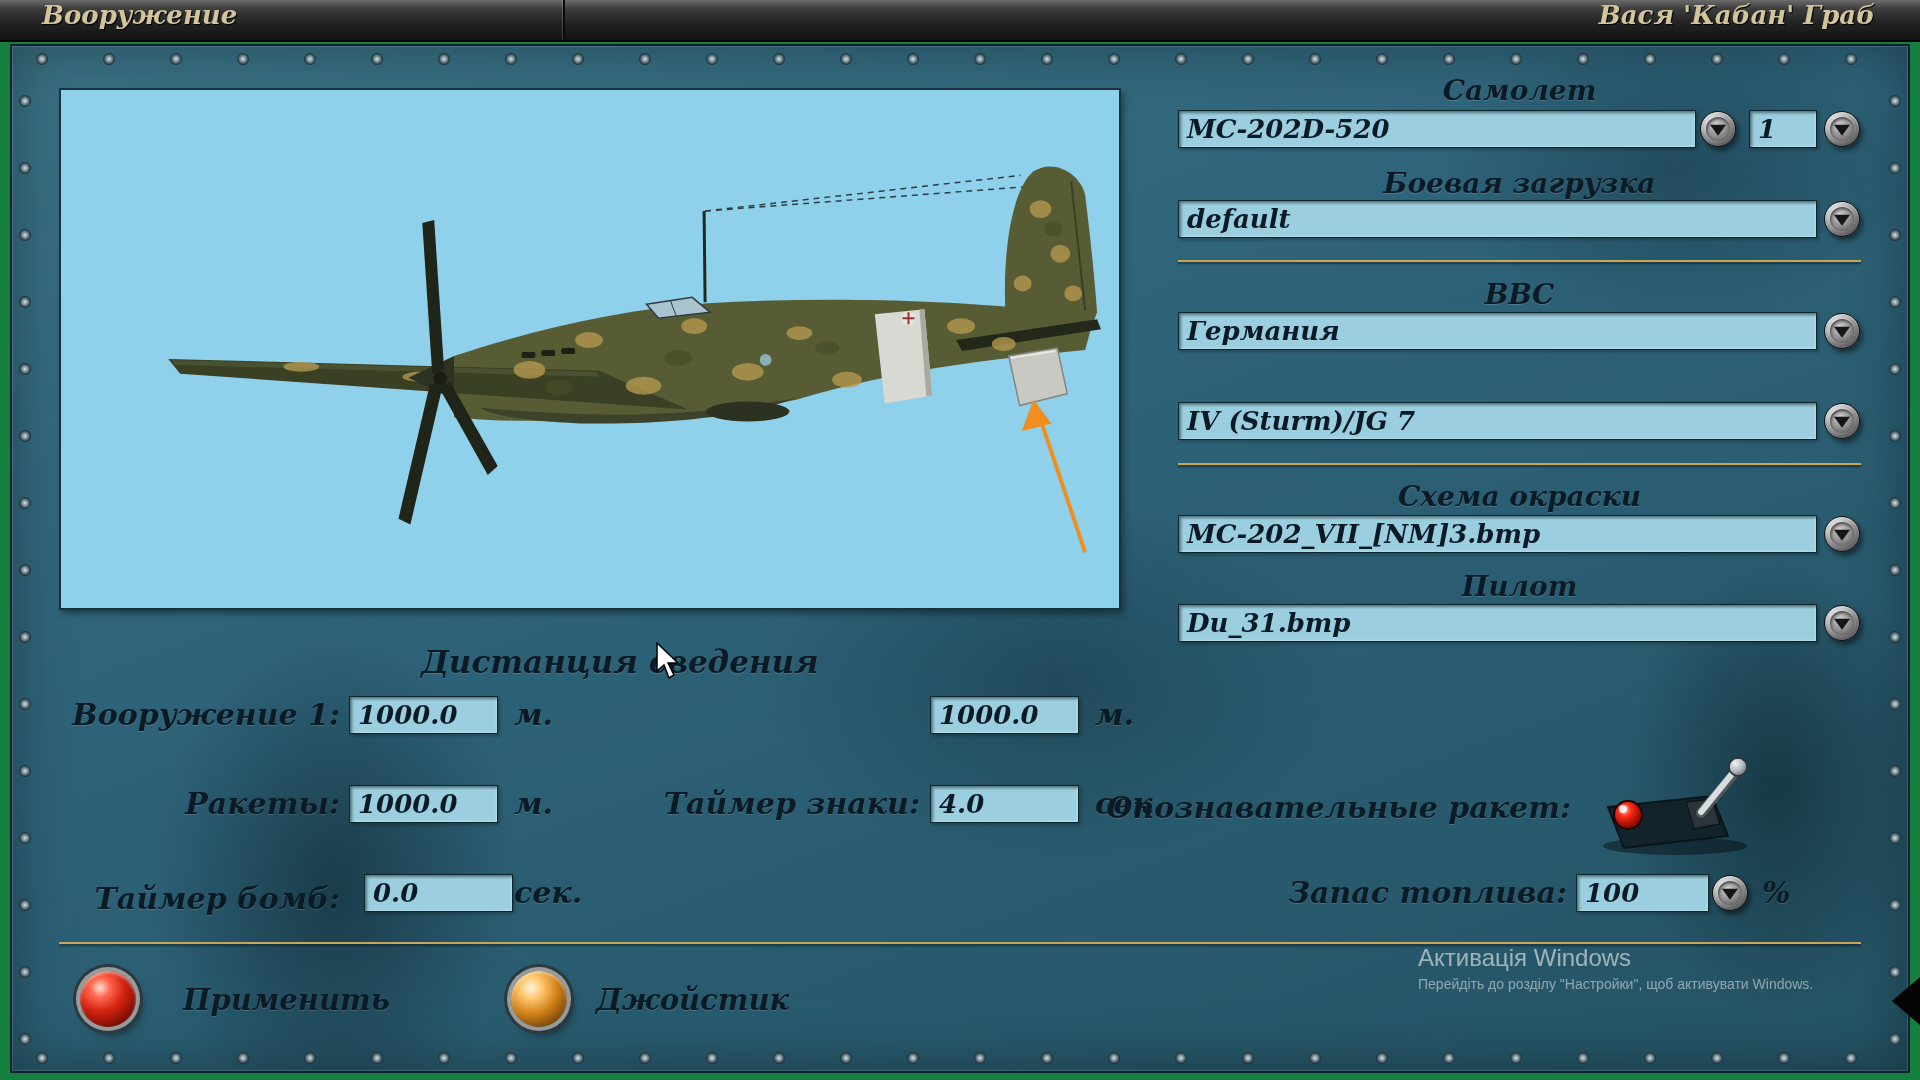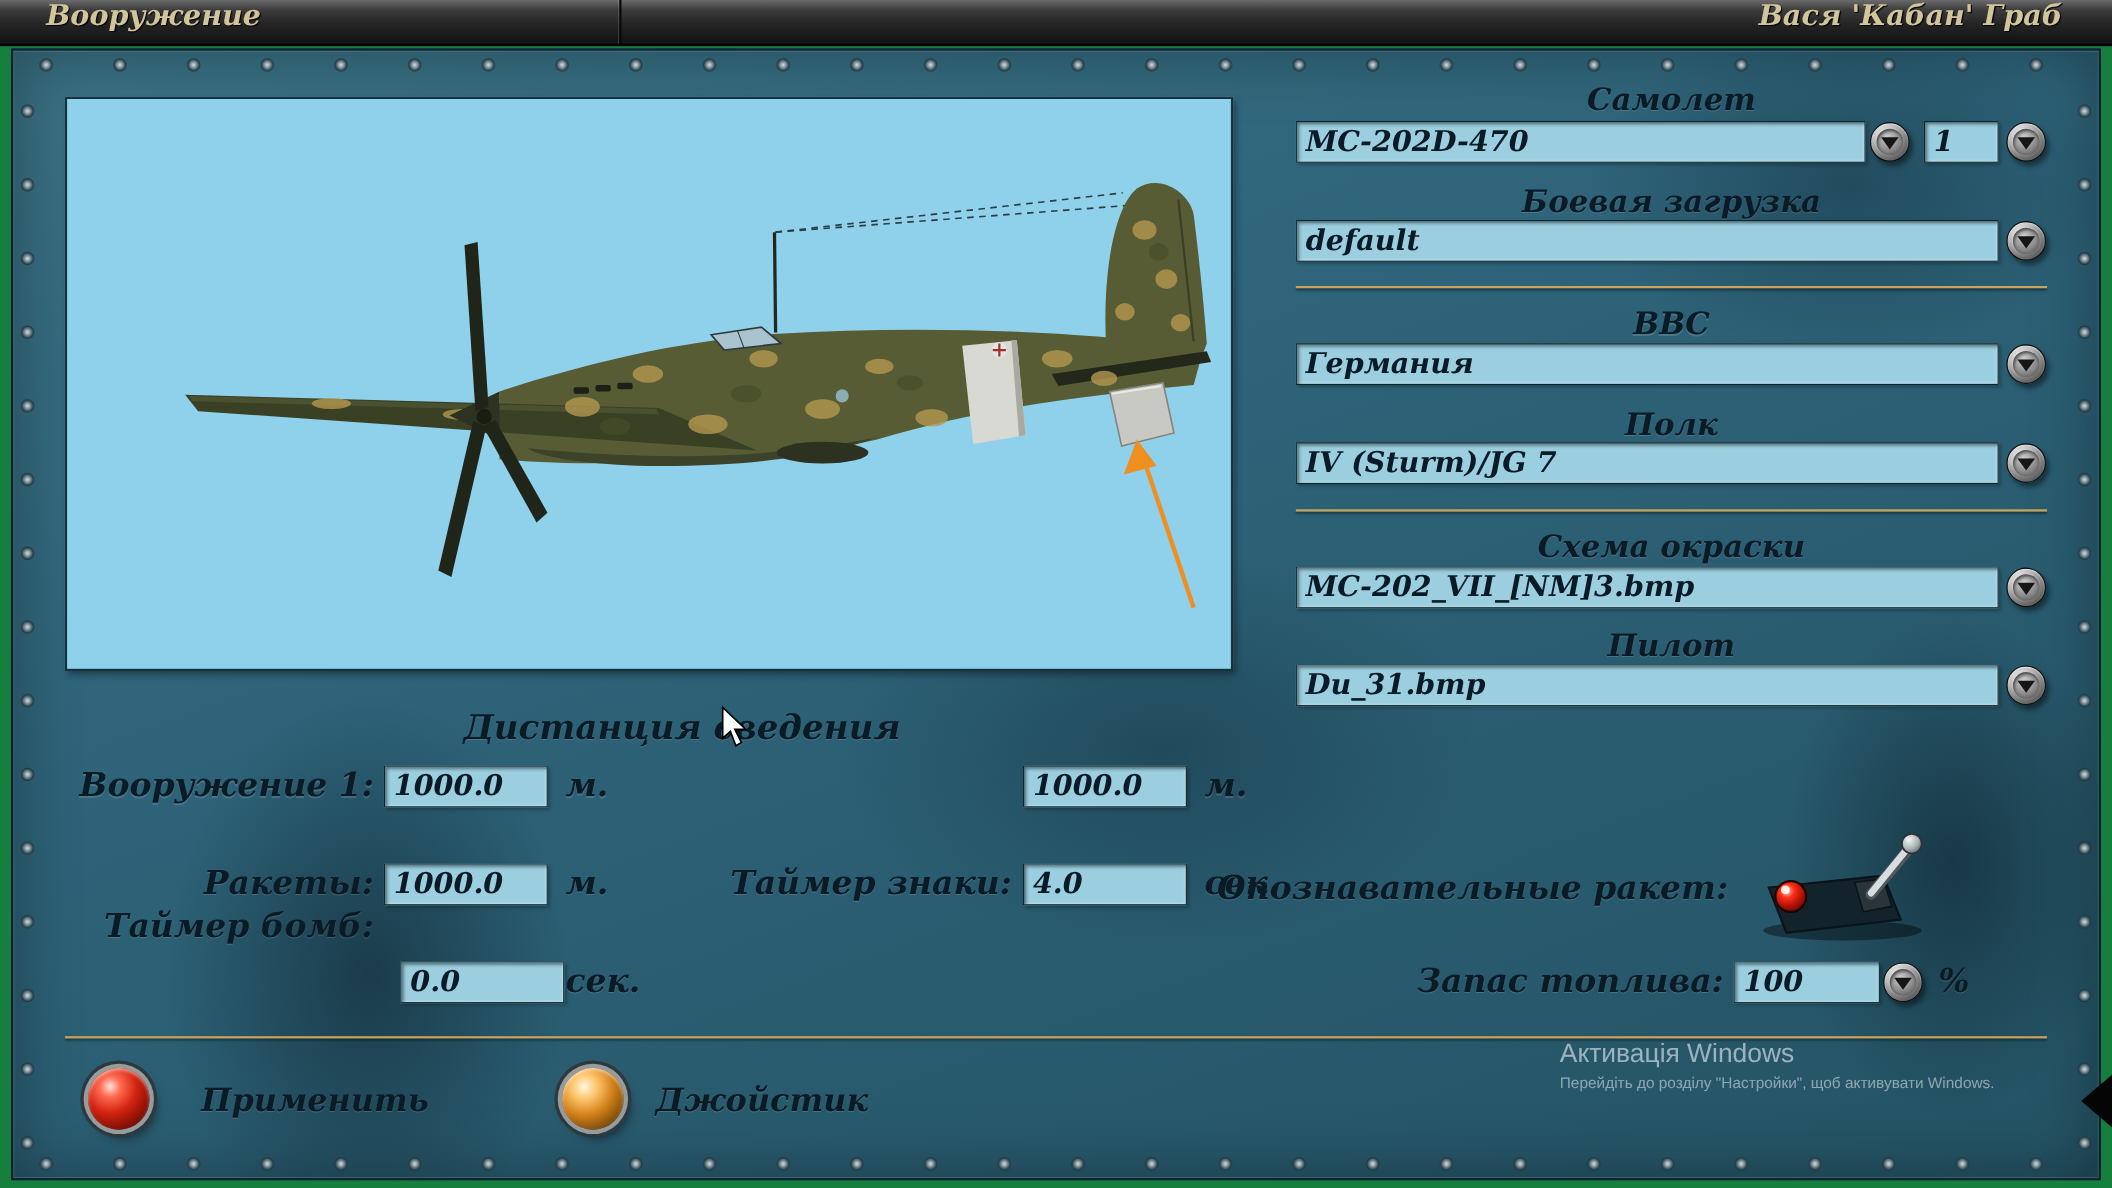--- a/index.html
+++ b/index.html
@@ -145,36 +145,35 @@
       </g>
       <circle cx="380" cy="291" r="7" fill="#191d12"></circle>
       <g>
         <line x1="1030" y1="466" x2="985" y2="332" stroke="#f08f1f" stroke-width="4"></line>
         <polygon points="978,312 966,344 996,336" fill="#f08f1f"></polygon>
       </g>
     </svg>
   </div>
 
   <div class="hdr" style="top:74px">Самолет</div>
-  <div class="fld" style="left:1178px;top:110px;width:518px">MC-202D-470</div>
+  <div class="fld" style="left:1178px;top:110px;width:518px">MC-202D-520</div>
   <div class="rbtn" style="left:1700px;top:111px"></div>
   <div class="fld" style="left:1749px;top:110px;width:68px">1</div>
   <div class="rbtn" style="left:1824px;top:111px"></div>
 
   <div class="hdr" style="top:167px">Боевая загрузка</div>
   <div class="fld" style="left:1178px;top:200px;width:639px">default</div>
   <div class="rbtn" style="left:1824px;top:201px"></div>
 
   <div class="sep" style="left:1178px;top:260px;width:683px"></div>
 
   <div class="hdr" style="top:278px">ВВС</div>
   <div class="fld" style="left:1178px;top:312px;width:639px">Германия</div>
   <div class="rbtn" style="left:1824px;top:313px"></div>
 
-  <div class="hdr" style="top:369px">Полк</div>
   <div class="fld" style="left:1178px;top:402px;width:639px">IV (Sturm)/JG 7</div>
   <div class="rbtn" style="left:1824px;top:403px"></div>
 
   <div class="sep" style="left:1178px;top:463px;width:683px"></div>
 
   <div class="hdr" style="top:480px">Схема окраски</div>
   <div class="fld" style="left:1178px;top:515px;width:639px">MC-202_VII_[NM]3.bmp</div>
   <div class="rbtn" style="left:1824px;top:516px"></div>
 
   <div class="hdr" style="top:570px">Пилот</div>
@@ -214,21 +213,21 @@
     <ellipse cx="85" cy="94" rx="72" ry="9" fill="rgba(0,0,0,0.4)"></ellipse>
     <path d="M 18,55 L 122,44 L 138,84 L 34,96 Z" fill="#13232c" stroke="#0a141a" stroke-width="2"></path>
     <circle cx="38" cy="63" r="14" fill="url(#gRed)" stroke="#200402" stroke-width="2"></circle>
     <circle cx="33" cy="57" r="4" fill="rgba(255,255,255,0.85)"></circle>
     <polygon points="96,50 122,47 130,72 104,77" fill="#2a343a" stroke="#0c1418" stroke-width="1.5"></polygon>
     <line x1="111" y1="61" x2="147" y2="18" stroke="#50585c" stroke-width="10" stroke-linecap="round"></line>
     <line x1="111" y1="60" x2="146" y2="17" stroke="#d8dde0" stroke-width="6" stroke-linecap="round"></line>
     <circle cx="148" cy="15" r="9" fill="url(#gKnob)" stroke="#2c3236" stroke-width="1.5"></circle>
   </svg>
 
-  <div class="lbl r" style="left:60px;top:824px;width:280px">Таймер бомб:</div>
+  <div class="lbl r" style="left:60px;top:880px;width:280px">Таймер бомб:</div>
   <div class="fld" style="left:364px;top:874px;width:149px">0.0</div>
   <div class="lbl" style="left:514px;top:874px">сек.</div>
   <div class="lbl r" style="left:1150px;top:874px;width:417px">Запас топлива:</div>
   <div class="fld" style="left:1576px;top:874px;width:133px">100</div>
   <div class="rbtn" style="left:1712px;top:875px"></div>
   <div class="lbl" style="left:1762px;top:874px">%</div>
 
   <div class="sep" style="left:59px;top:942px;width:1802px"></div>
 
   <div class="pushbtn red" style="left:80px;top:971px"></div>

